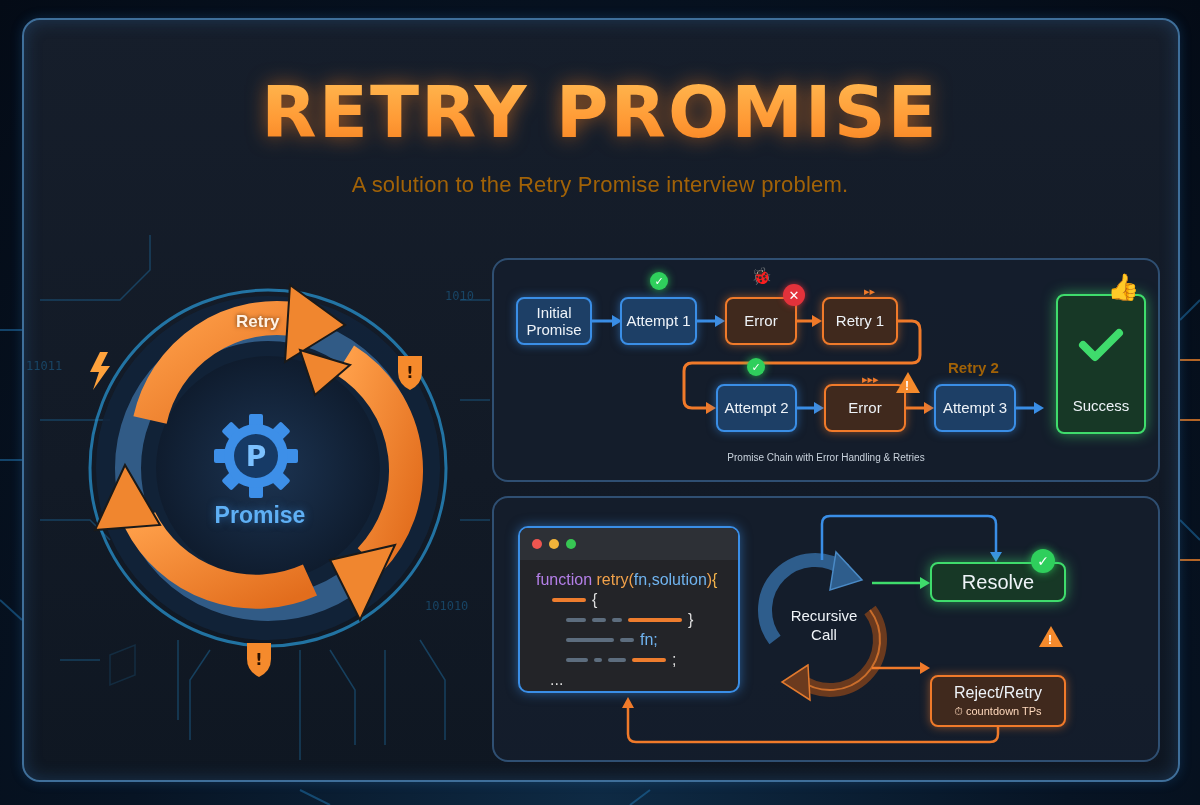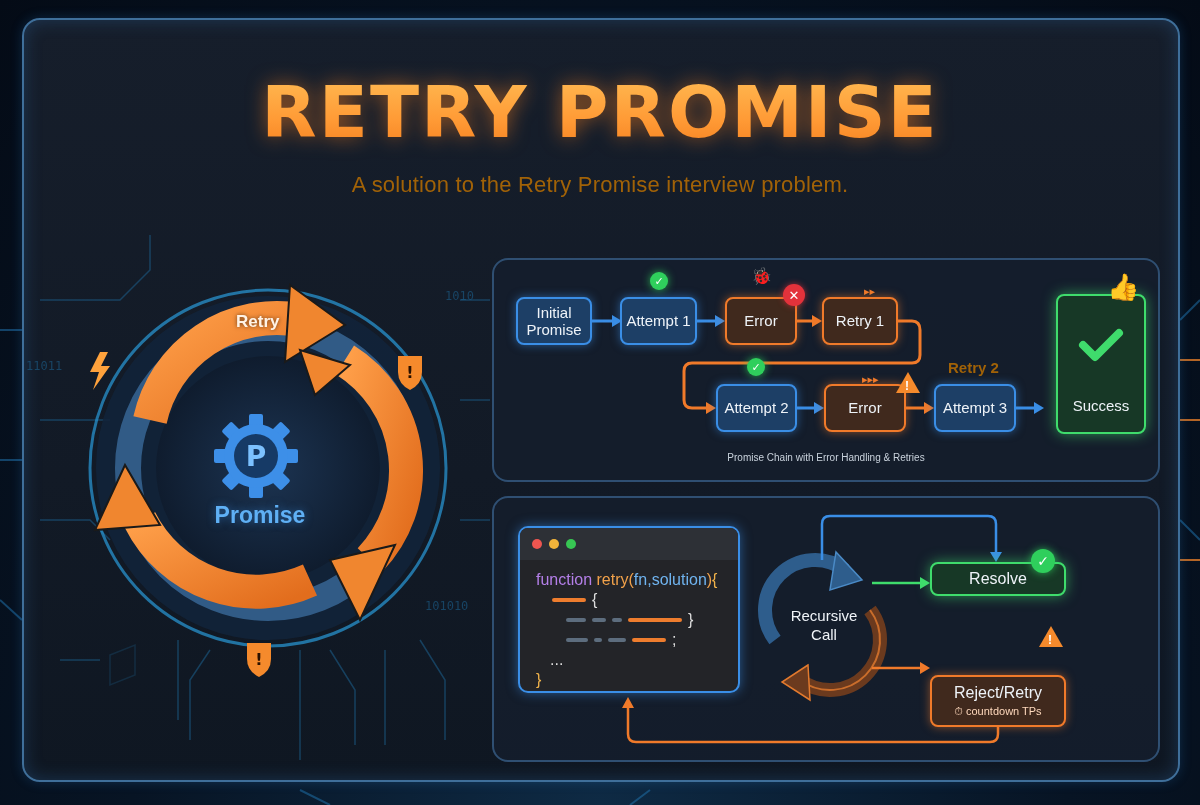--- a/index.html
+++ b/index.html
@@ -83,21 +83,21 @@
   .dot { width: 10px; height: 10px; border-radius: 50%; }
   .code-body { padding: 10px 0 0 16px; font-size: 16px; line-height: 1.45; }
   .kw { color: #b47fe8; }
   .fnname { color: #f1a14a; }
   .param { color: #6fb3ef; }
   .brace { color: #f1b34a; }
   .bar { display: inline-block; height: 4px; border-radius: 2px; vertical-align: middle; margin-right: 6px; }
   .bar.o { background: #ee7d2e; }
   .bar.g { background: #5d6d7e; }
   .code-line { height: 20px; display: flex; align-items: center; white-space: nowrap; }
-  .resolve-box { left: 930px; top: 562px; width: 136px; height: 34px; font-size: 16px; }
+  .resolve-box { left: 930px; top: 562px; width: 136px; height: 40px; font-size: 20px; }
   .reject-box { left: 930px; top: 643px; width: 136px; height: 52px; flex-direction: column; font-size: 16px; margin-top: 32px; }
   .reject-sub { font-size: 11px; color: #ffd9bd; margin-top: 2px; }
   .rec-label { position: absolute; left: 776px; top: 607px; width: 96px; text-align: center; font-size: 15px; color: #f0f4f8; line-height: 1.25; }
   .thumb { position: absolute; left: 1107px; top: 272px; font-size: 26px; }
 </style>
 </head>
 <body>
 
 <svg class="bg-lines" width="1200" height="805" viewBox="0 0 1200 805">
   <g stroke="#1f6fa8" stroke-width="2" fill="none" opacity="0.55">
@@ -286,20 +286,25 @@
         <span class="brace" style="color:#ddd">{</span>
     </div>
     <div class="code-line" style="padding-left:30px;">
       <span class="bar g" style="width:20px"></span>
         <span class="bar g" style="width:14px"></span>
         <span class="bar g" style="width:10px"></span>
         <span class="bar o" style="width:54px"></span>
         <span style="color:#ddd">}</span>
     </div>
     <div class="code-line" style="padding-left:30px;">
+      <span class="bar g" style="width:48px"></span>
+        <span class="bar g" style="width:14px"></span>
+        <span class="param">fn;</span>
+    </div>
+    <div class="code-line" style="padding-left:30px;">
       <span class="bar g" style="width:22px"></span>
         <span class="bar g" style="width:8px"></span>
         <span class="bar g" style="width:18px"></span>
         <span class="bar o" style="width:34px"></span>
         <span style="color:#ddd">;</span>
     </div>
     <div class="code-line" style="padding-left:14px;color:#ddd">
       <span>...</span>
     </div>
     <div class="code-line">

